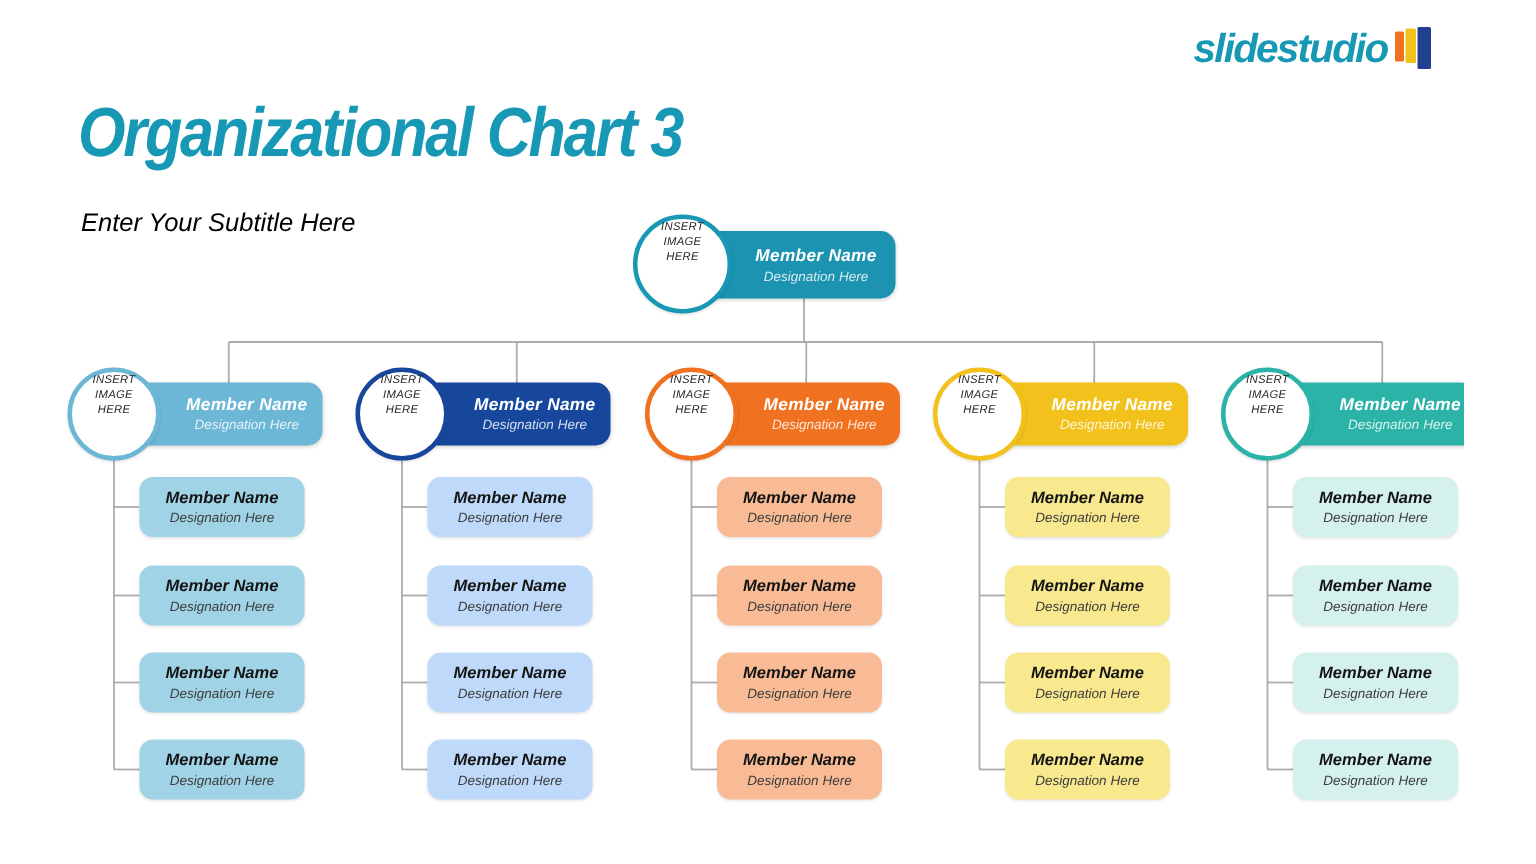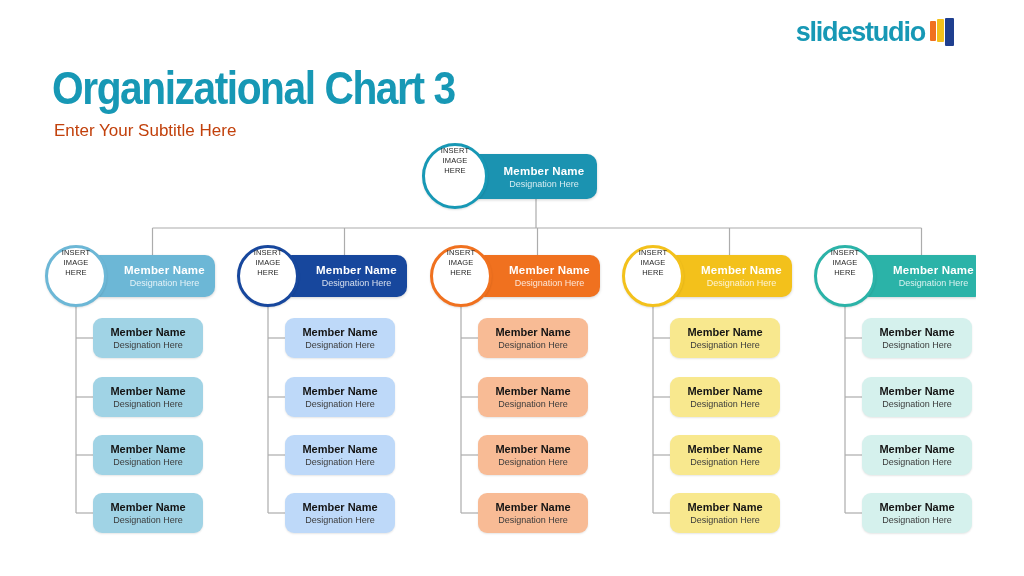--- a/index.html
+++ b/index.html
@@ -1,32 +1,33 @@
 <!DOCTYPE html>
 <html><head>
 <meta charset="utf-8">
 <style>
   html,body{margin:0;padding:0;background:#fff;}
   #slide{
     position:relative;width:976px;height:576px;background:#ffffff;overflow:hidden;
     font-family:"Liberation Sans",sans-serif;
+    font-style:italic;
   }
   
   .logo{position:absolute;top:16px;right:22px;display:flex;align-items:flex-start;gap:5px;}
   .logo-text{font-size:27px;font-weight:700;color:#1798B5;letter-spacing:-1.2px;line-height:1;padding-top:3px;}
   .logo-icon{display:flex;align-items:flex-start;gap:1px;padding-top:2px;}
   .bar{display:block;border-radius:1px;}
   .bar-orange{width:6px;height:20px;background:#F0711F;margin-top:3px;}
   .bar-yellow{width:7px;height:23px;background:#F3C11B;margin-top:1px;}
   .bar-navy{width:9px;height:28px;background:#1F3F8F;}
   .title{
     position:absolute;left:52px;top:62px;color:#1798B5;font-weight:700;
     font-size:42px;letter-spacing:-1.5px;transform:scale(.97,1.1);transform-origin:left top;white-space:nowrap;
   }
-  .subtitle{position:absolute;left:54px;top:121px;font-size:17px;color:#c2410c;}
+  .subtitle{position:absolute;left:54px;top:139px;font-size:17px;color:#000000;}
   
   #connectors{position:absolute;left:0;top:0;z-index:0;}
   
   .circle{
     position:absolute;box-sizing:border-box;background:#fff;border-radius:50%;
     display:flex;justify-content:center;text-align:center;z-index:3;
     box-shadow:0 1px 2px rgba(0,0,0,.12);
   }
   .ctext{font-size:7.5px;line-height:1.35;color:#262626;font-weight:500;width:44px;letter-spacing:.2px;}
   .pill{

